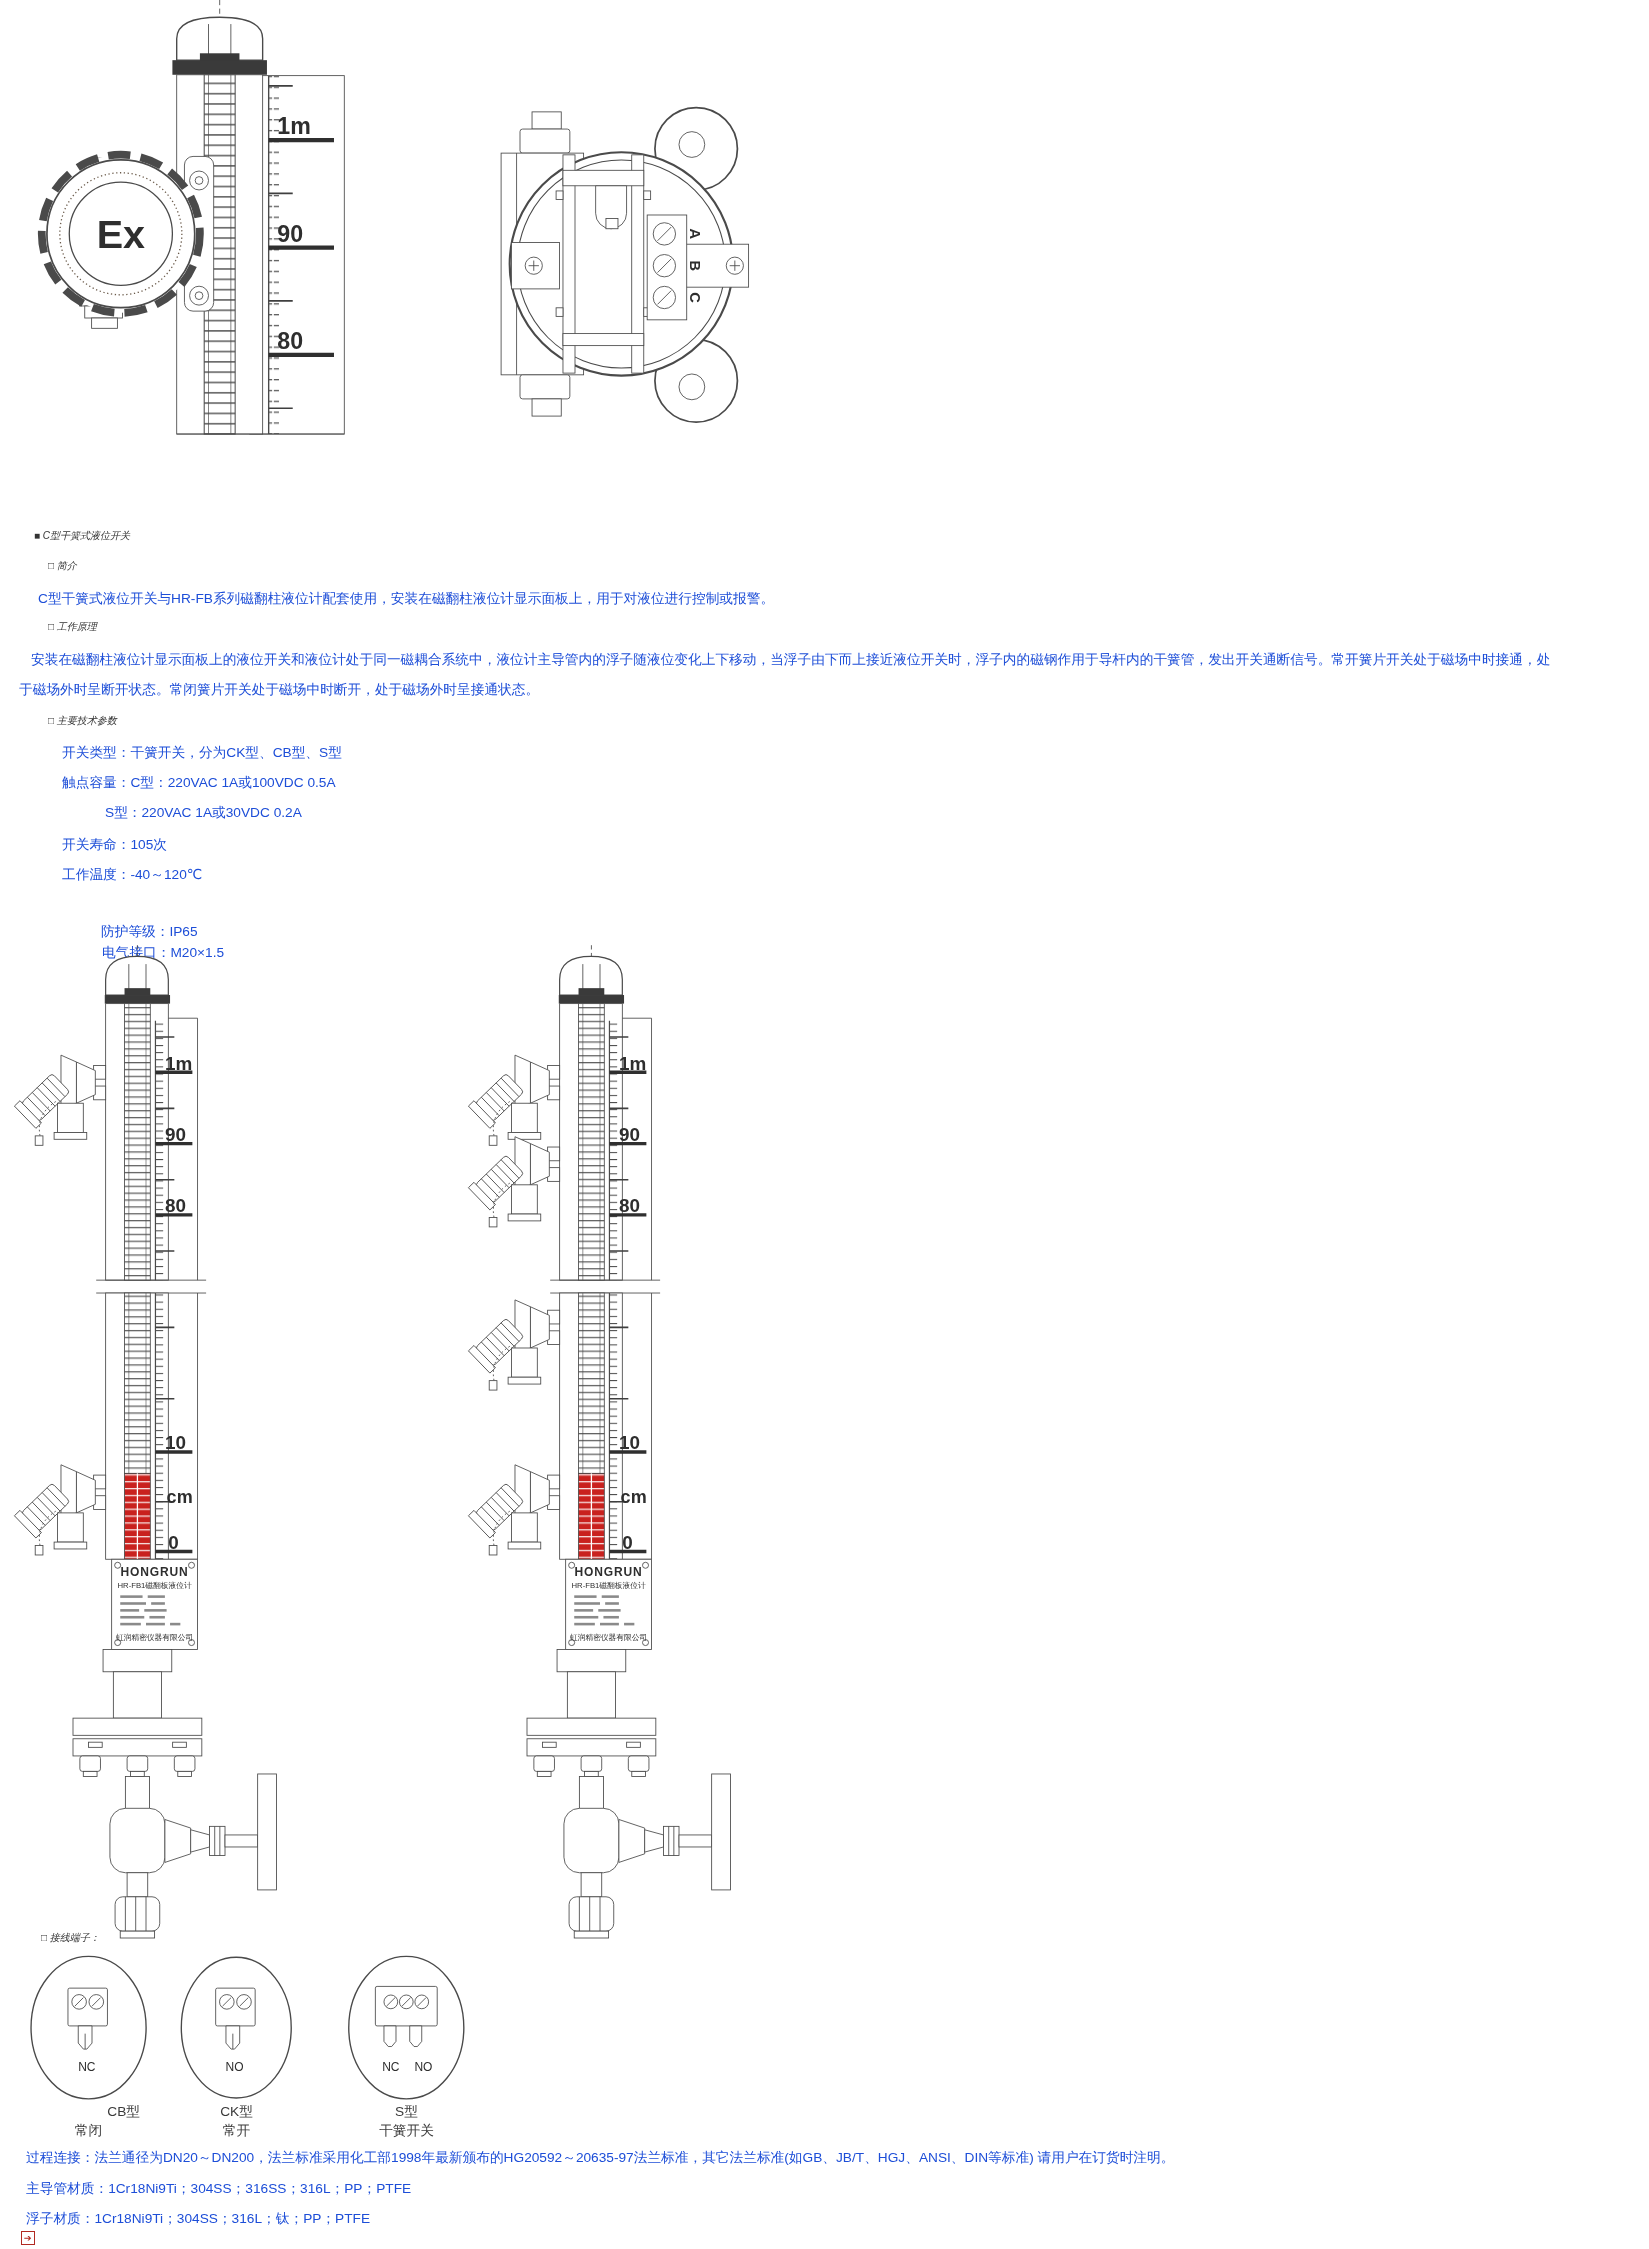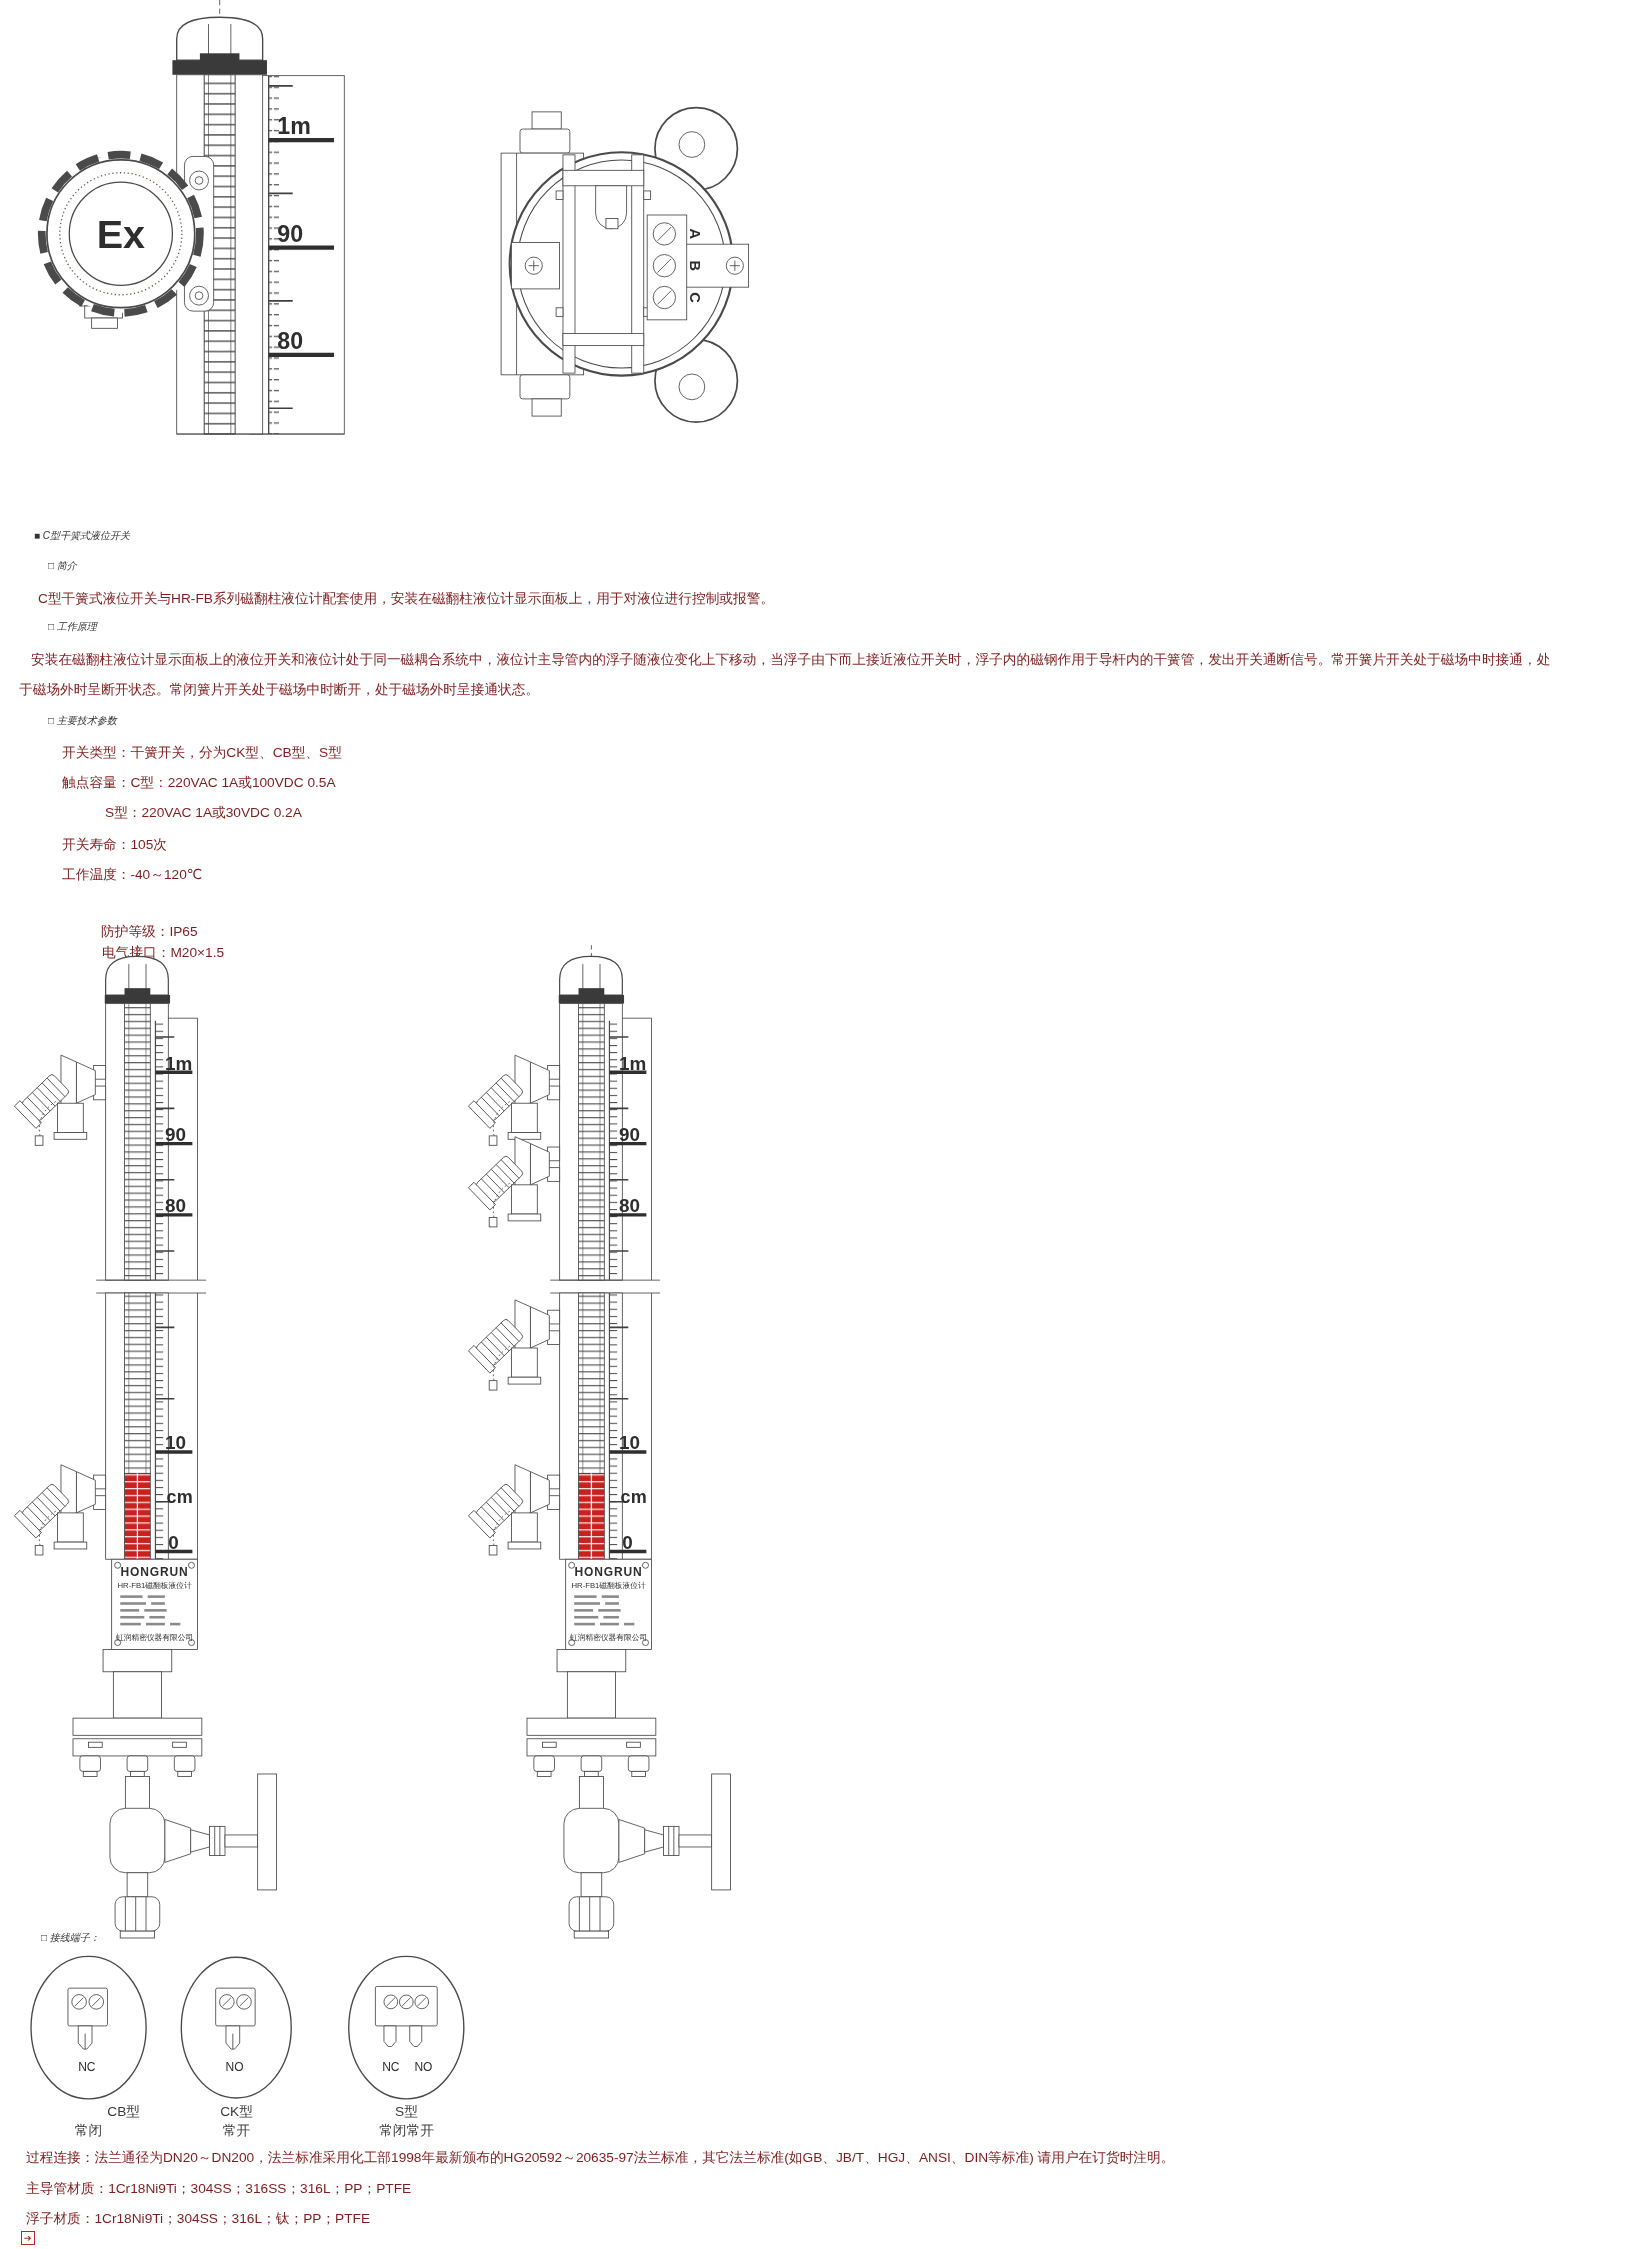--- a/index.html
+++ b/index.html
@@ -1,19 +1,19 @@
 <!DOCTYPE html>
 <html style="font-size:13.7px"><head>
 <meta charset="utf-8">
 <style>
   html,body{margin:0;padding:0;background:#ffffff;}
   body{position:relative;width:1649px;height:2250px;
        font-family:"Liberation Sans","DejaVu Sans",sans-serif;color:#3c3c3c;}
   .abs{position:absolute;white-space:nowrap;}
-  .txt{font-size:13.7px;line-height:17px;color:#7f1d1d;}
+  .txt{font-size:13.7px;line-height:17px;color:#1d4ed8;}
   .hd{font-size:10px;color:#333;font-style:italic;}
   .cap{font-size:13.7px;color:#3a3a3a;width:103px;text-align:center;white-space:nowrap;}
   svg{position:absolute;overflow:visible;}
   .ln{stroke:#4a4a4a;fill:none;}
   .wh{fill:#ffffff;stroke:#4a4a4a;}
   .dk{fill:#3a3a3a;stroke:none;}
   text{fill:#2e2e2e;}
   #marker{position:absolute;left:20.6px;top:2231px;width:12px;height:12px;border:0.9px solid #b22a22;
           color:#b22a22;font-size:9.4px;line-height:11.2px;text-align:center;font-weight:bold;}
 </style>
@@ -326,19 +326,19 @@
     <text x="440" y="139" font-size="14" text-anchor="middle">NC</text>
     <text x="478" y="139" font-size="14" text-anchor="middle">NO</text>
   </g>
 </svg>
 
 <div class="abs cap" style="left:37px;top:2103px;text-align:right;">CB型</div>
 <div class="abs cap" style="left:37px;top:2122px;">常闭</div>
 <div class="abs cap" style="left:185px;top:2103px;">CK型</div>
 <div class="abs cap" style="left:185px;top:2122px;">常开</div>
 <div class="abs cap" style="left:355px;top:2103px;">S型</div>
-<div class="abs cap" style="left:355px;top:2122px;">常闭常开</div>
+<div class="abs cap" style="left:355px;top:2122px;">干簧开关</div>
 
 <div class="abs txt" style="left:26px;top:2149px;">过程连接：法兰通径为DN20～DN200，法兰标准采用化工部1998年最新颁布的HG20592～20635-97法兰标准，其它法兰标准(如GB、JB/T、HGJ、ANSI、DIN等标准) 请用户在订货时注明。</div>
 <div class="abs txt" style="left:26px;top:2180px;">主导管材质：1Cr18Ni9Ti；304SS；316SS；316L；PP；PTFE</div>
 <div class="abs txt" style="left:26px;top:2210px;">浮子材质：1Cr18Ni9Ti；304SS；316L；钛；PP；PTFE</div>
 <div id="marker">➔</div>
 
 
 </body></html>

